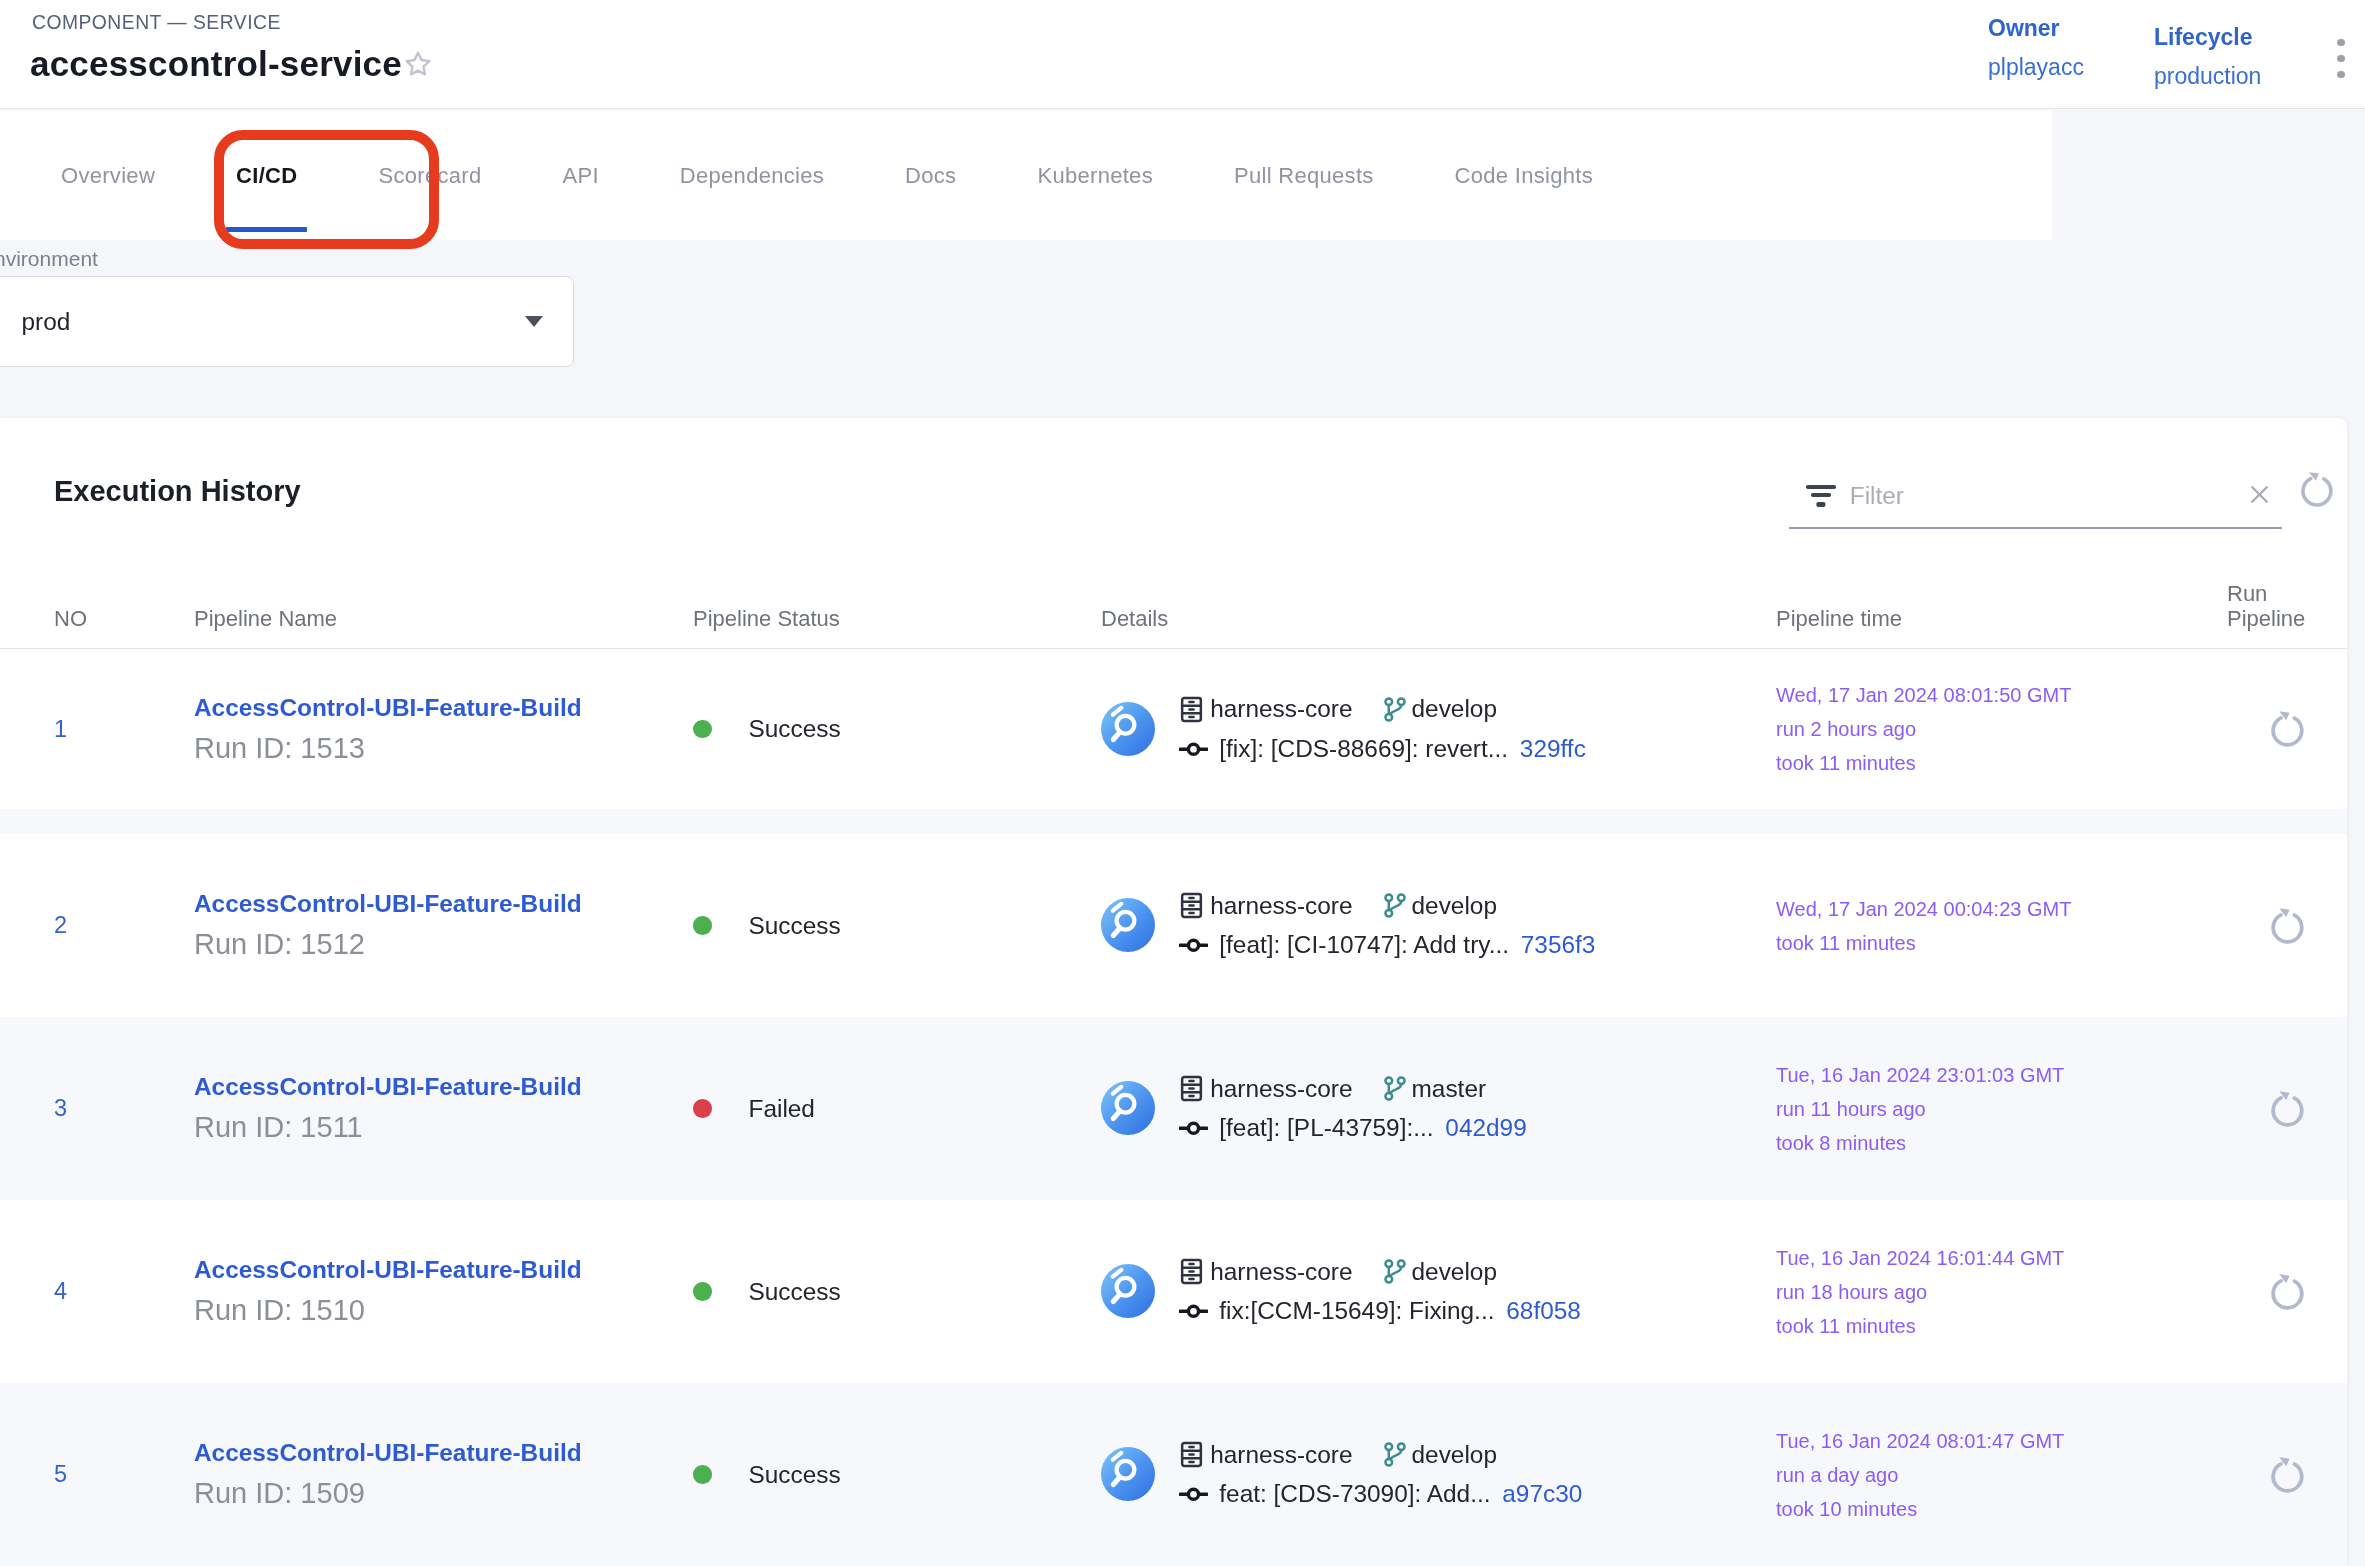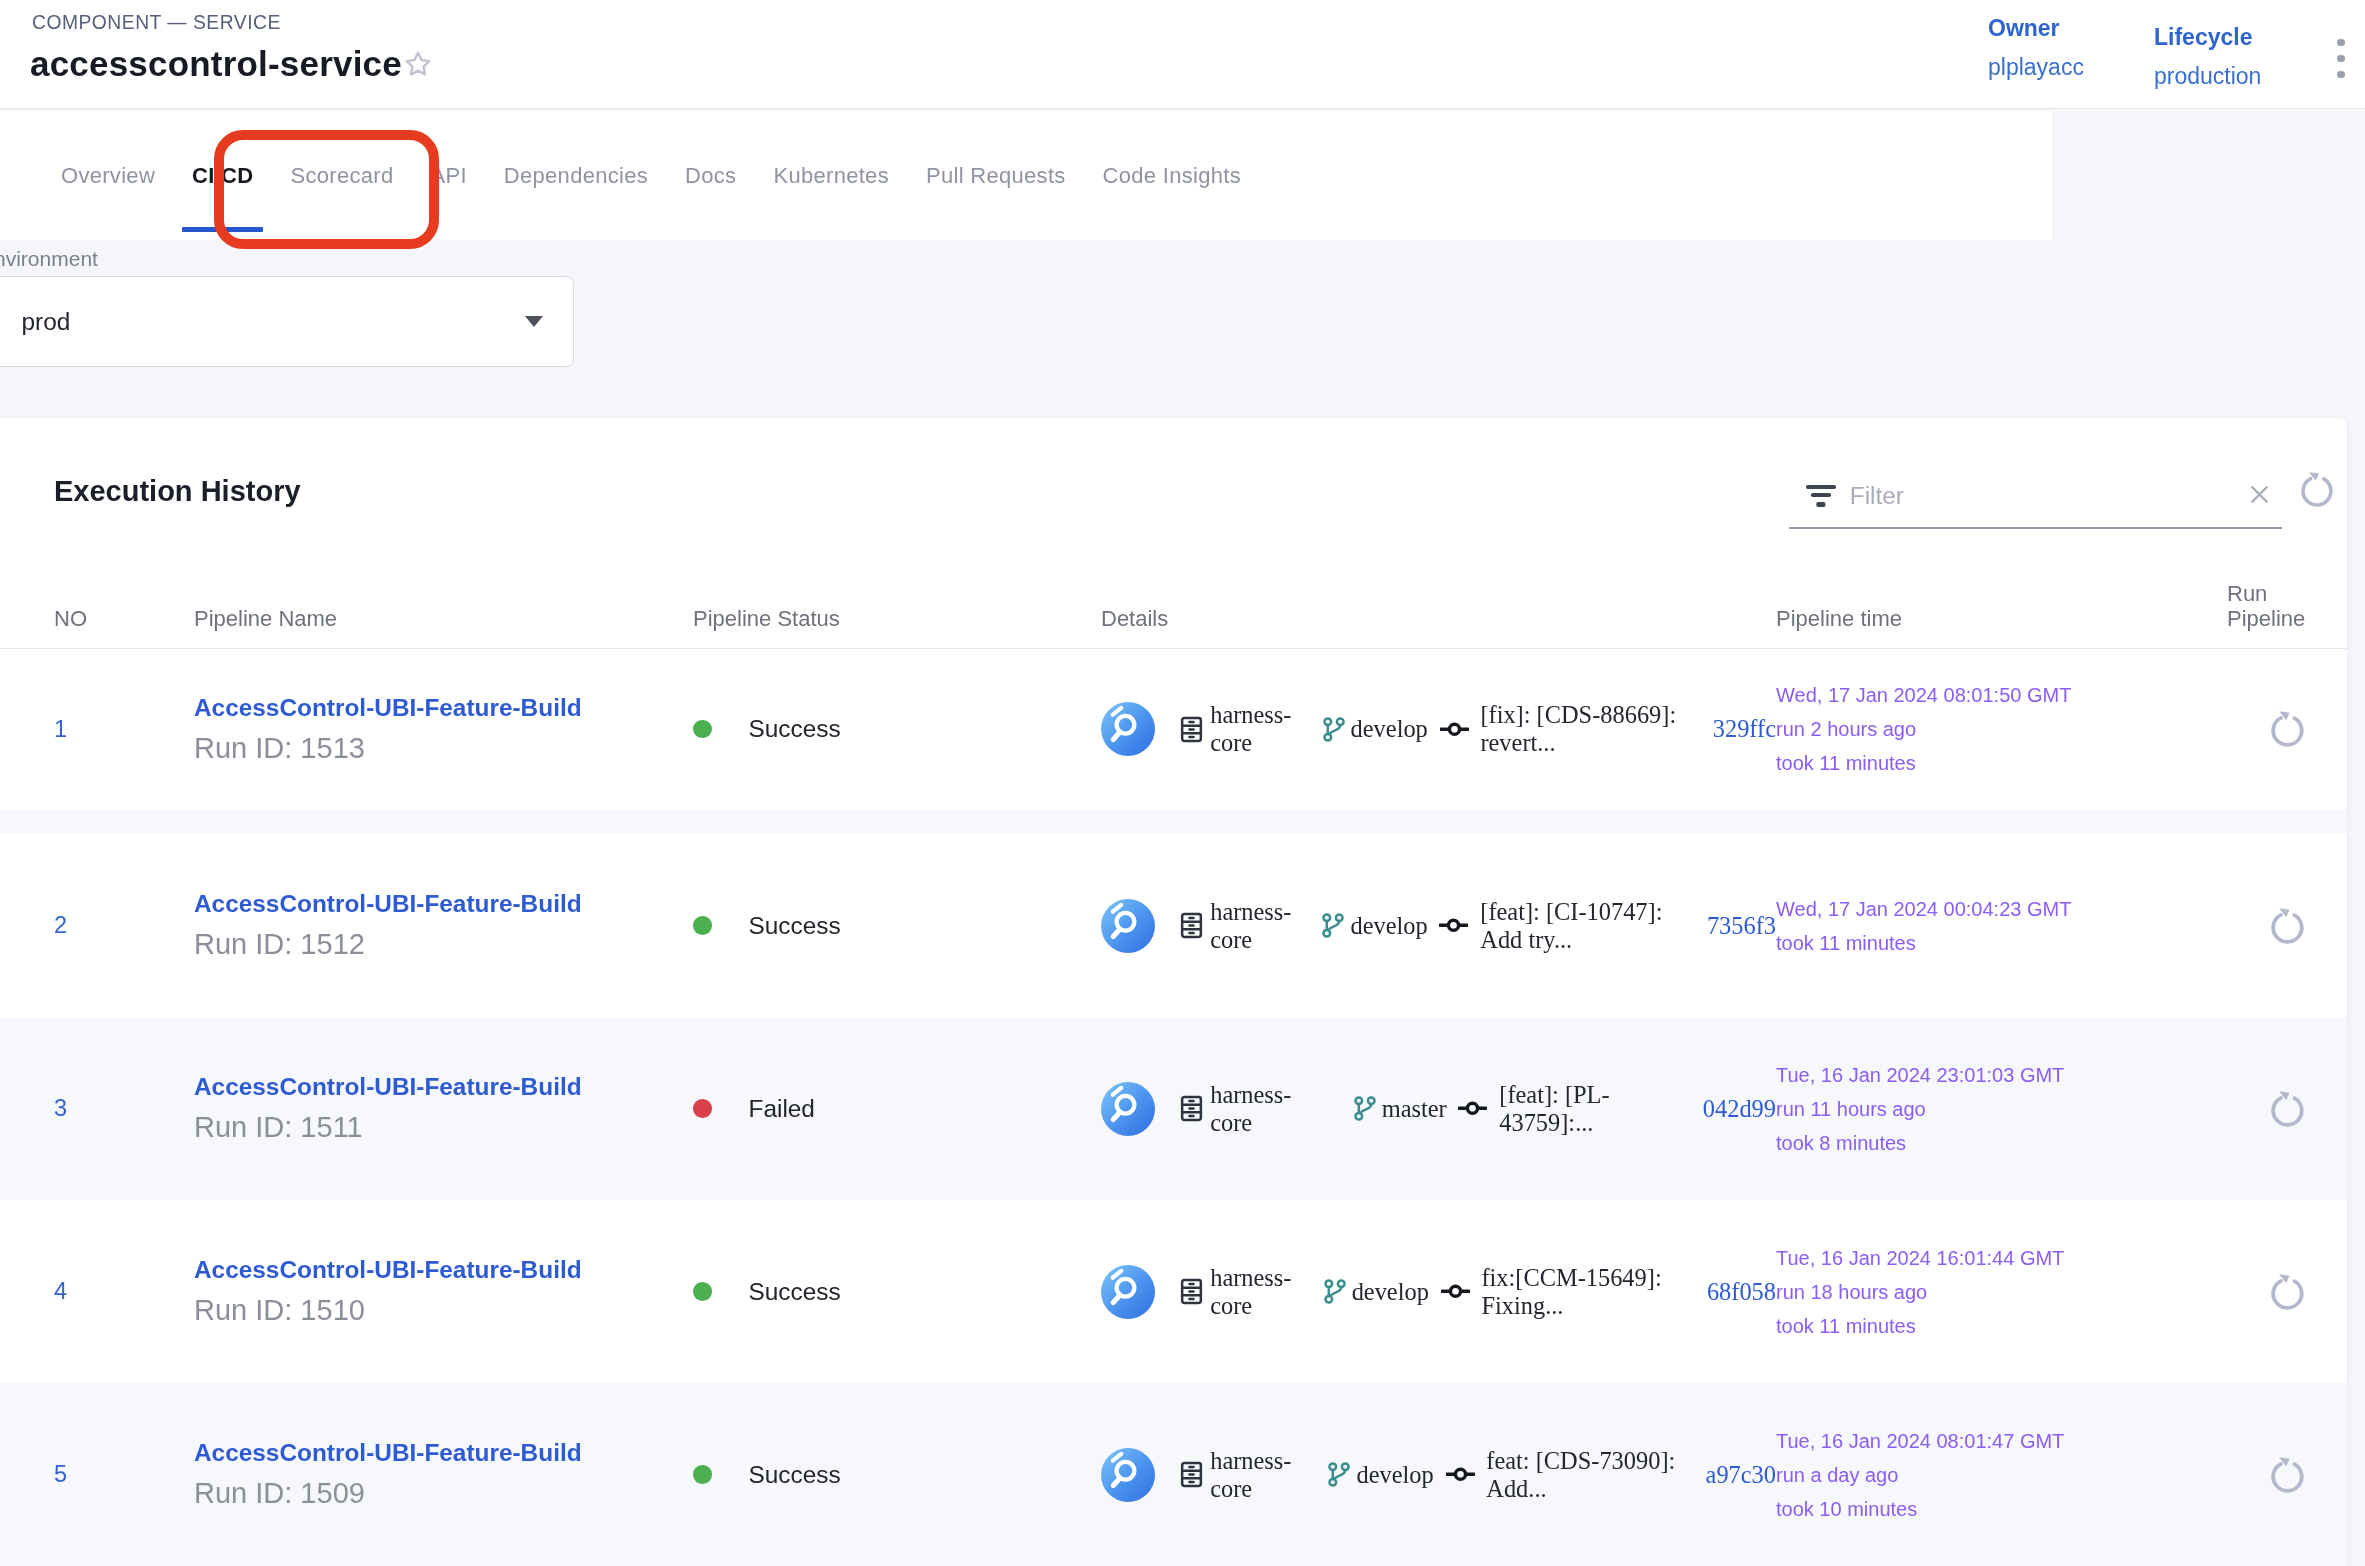--- a/index.html
+++ b/index.html
@@ -14,21 +14,21 @@
   .star svg { display:block; }
   .meta { position:absolute; top:15px; display:flex; flex-direction:column; gap:12px; }
   .meta .lbl { font-size:23px; font-weight:700; color:#2f63cd; }
   .meta .val { font-size:23px; color:#3a6fd2; }
   .meta-owner { left:1988px; }
   .meta-lifecycle { left:2154px; top:23.5px;justify-content:center; }
   .kebab { position:absolute; left:2324px; top:29px; width:34px; height:59px; display:flex; flex-direction:column; align-items:center; justify-content:center; gap:8.4px; cursor:pointer; }
   .kebab i { width:7.6px; height:7.6px; border-radius:50%; background:#9ba0ae; }
 
   
-  .tabbar { position:absolute; left:0; top:111px; width:2052px; height:129px; background:#fff; display:flex; align-items:center; gap:37px; padding-left:61px; }
+  .tabbar { position:absolute; left:0; top:111px; width:2052px; height:129px; background:#fff; display:flex; align-items:center; gap:81px; padding-left:61px; }
   .tab { font-size:22px; color:#8f93a3; font-weight:500; letter-spacing:0.3px; position:relative; height:100%; display:flex; align-items:center; cursor:pointer; white-space:nowrap; }
   .tab.active { color:#15181e; font-weight:700; }
   .tab.active::after { content:""; position:absolute; left:-10px; right:-10px; bottom:8.4px; height:5px; background:#2457cd; border-radius:0.8px; }
   .annotation-box { position:absolute; left:214px; top:130px; width:225px; height:119px; border:10px solid #e63b1f; border-radius:29px; pointer-events:none; z-index:5; }
 
   
   .env-section { position:absolute; left:0; top:240px; width:2366px; height:178px; overflow:hidden; }
   .env-label { position:absolute; left:-20px; top:6.7px; font-size:21px; color:#7b808d; }
   .env-select { position:absolute; left:-23.5px; top:36px; width:597px; height:91px; background:#fff; border:1.7px solid #d8dae2; border-radius:7.6px; display:flex; align-items:center; justify-content:space-between; padding:0 30px 0 44px; cursor:pointer; }
   .env-select .value { font-size:24.4px; color:#1e222c; }
@@ -60,21 +60,21 @@
   .name-link { font-size:24.4px; font-weight:700; color:#2e5bd4; cursor:pointer; display:inline-block; }
   .run-id { font-size:29px; color:#8b8f99; margin-top:10px; }
   .cell-status { display:flex; align-items:center; gap:37px; }
   .dot { width:18.5px; height:18.5px; border-radius:50%; flex:none; }
   .dot.success { background:#4caf50; }
   .dot.failed { background:#d8414a; }
   .status-label { font-size:24.4px; color:#22252b; }
   .cell-details { display:flex; align-items:center; gap:23.5px; }
   .build-badge { width:54px; height:54px; border-radius:50%; background:linear-gradient(135deg,#7ec6f8 0%,#4a92ef 55%,#2f6fe0 100%); position:relative; flex:none; }
   .build-badge svg { position:absolute; left:0; top:0; }
-  .det-lines { display:flex; flex-direction:row; gap:11.8px;font-family:Liberation Serif, serif; }
+  .det-lines { display:flex; flex-direction:column; gap:11.8px; }
   .det-line { display:flex; align-items:center; font-size:24.4px; color:#23262e; }
   .det-line .repo-icon { margin-right:6.7px; display:flex; }
   .det-line .branch-icon { margin:0 5px 0 29px; display:flex; }
   .det-line .commit-icon { margin-right:11.8px; display:flex; }
   .commit-msg { margin-right:11.8px; }
   .sha-link { color:#2e5bd4; cursor:pointer; }
   .cell-time { font-size:20px; color:#8b5cf6; line-height:34px; }
   .cell-run { display:flex; justify-content:center; }
   .replay-btn { cursor:pointer; display:flex; }
 

